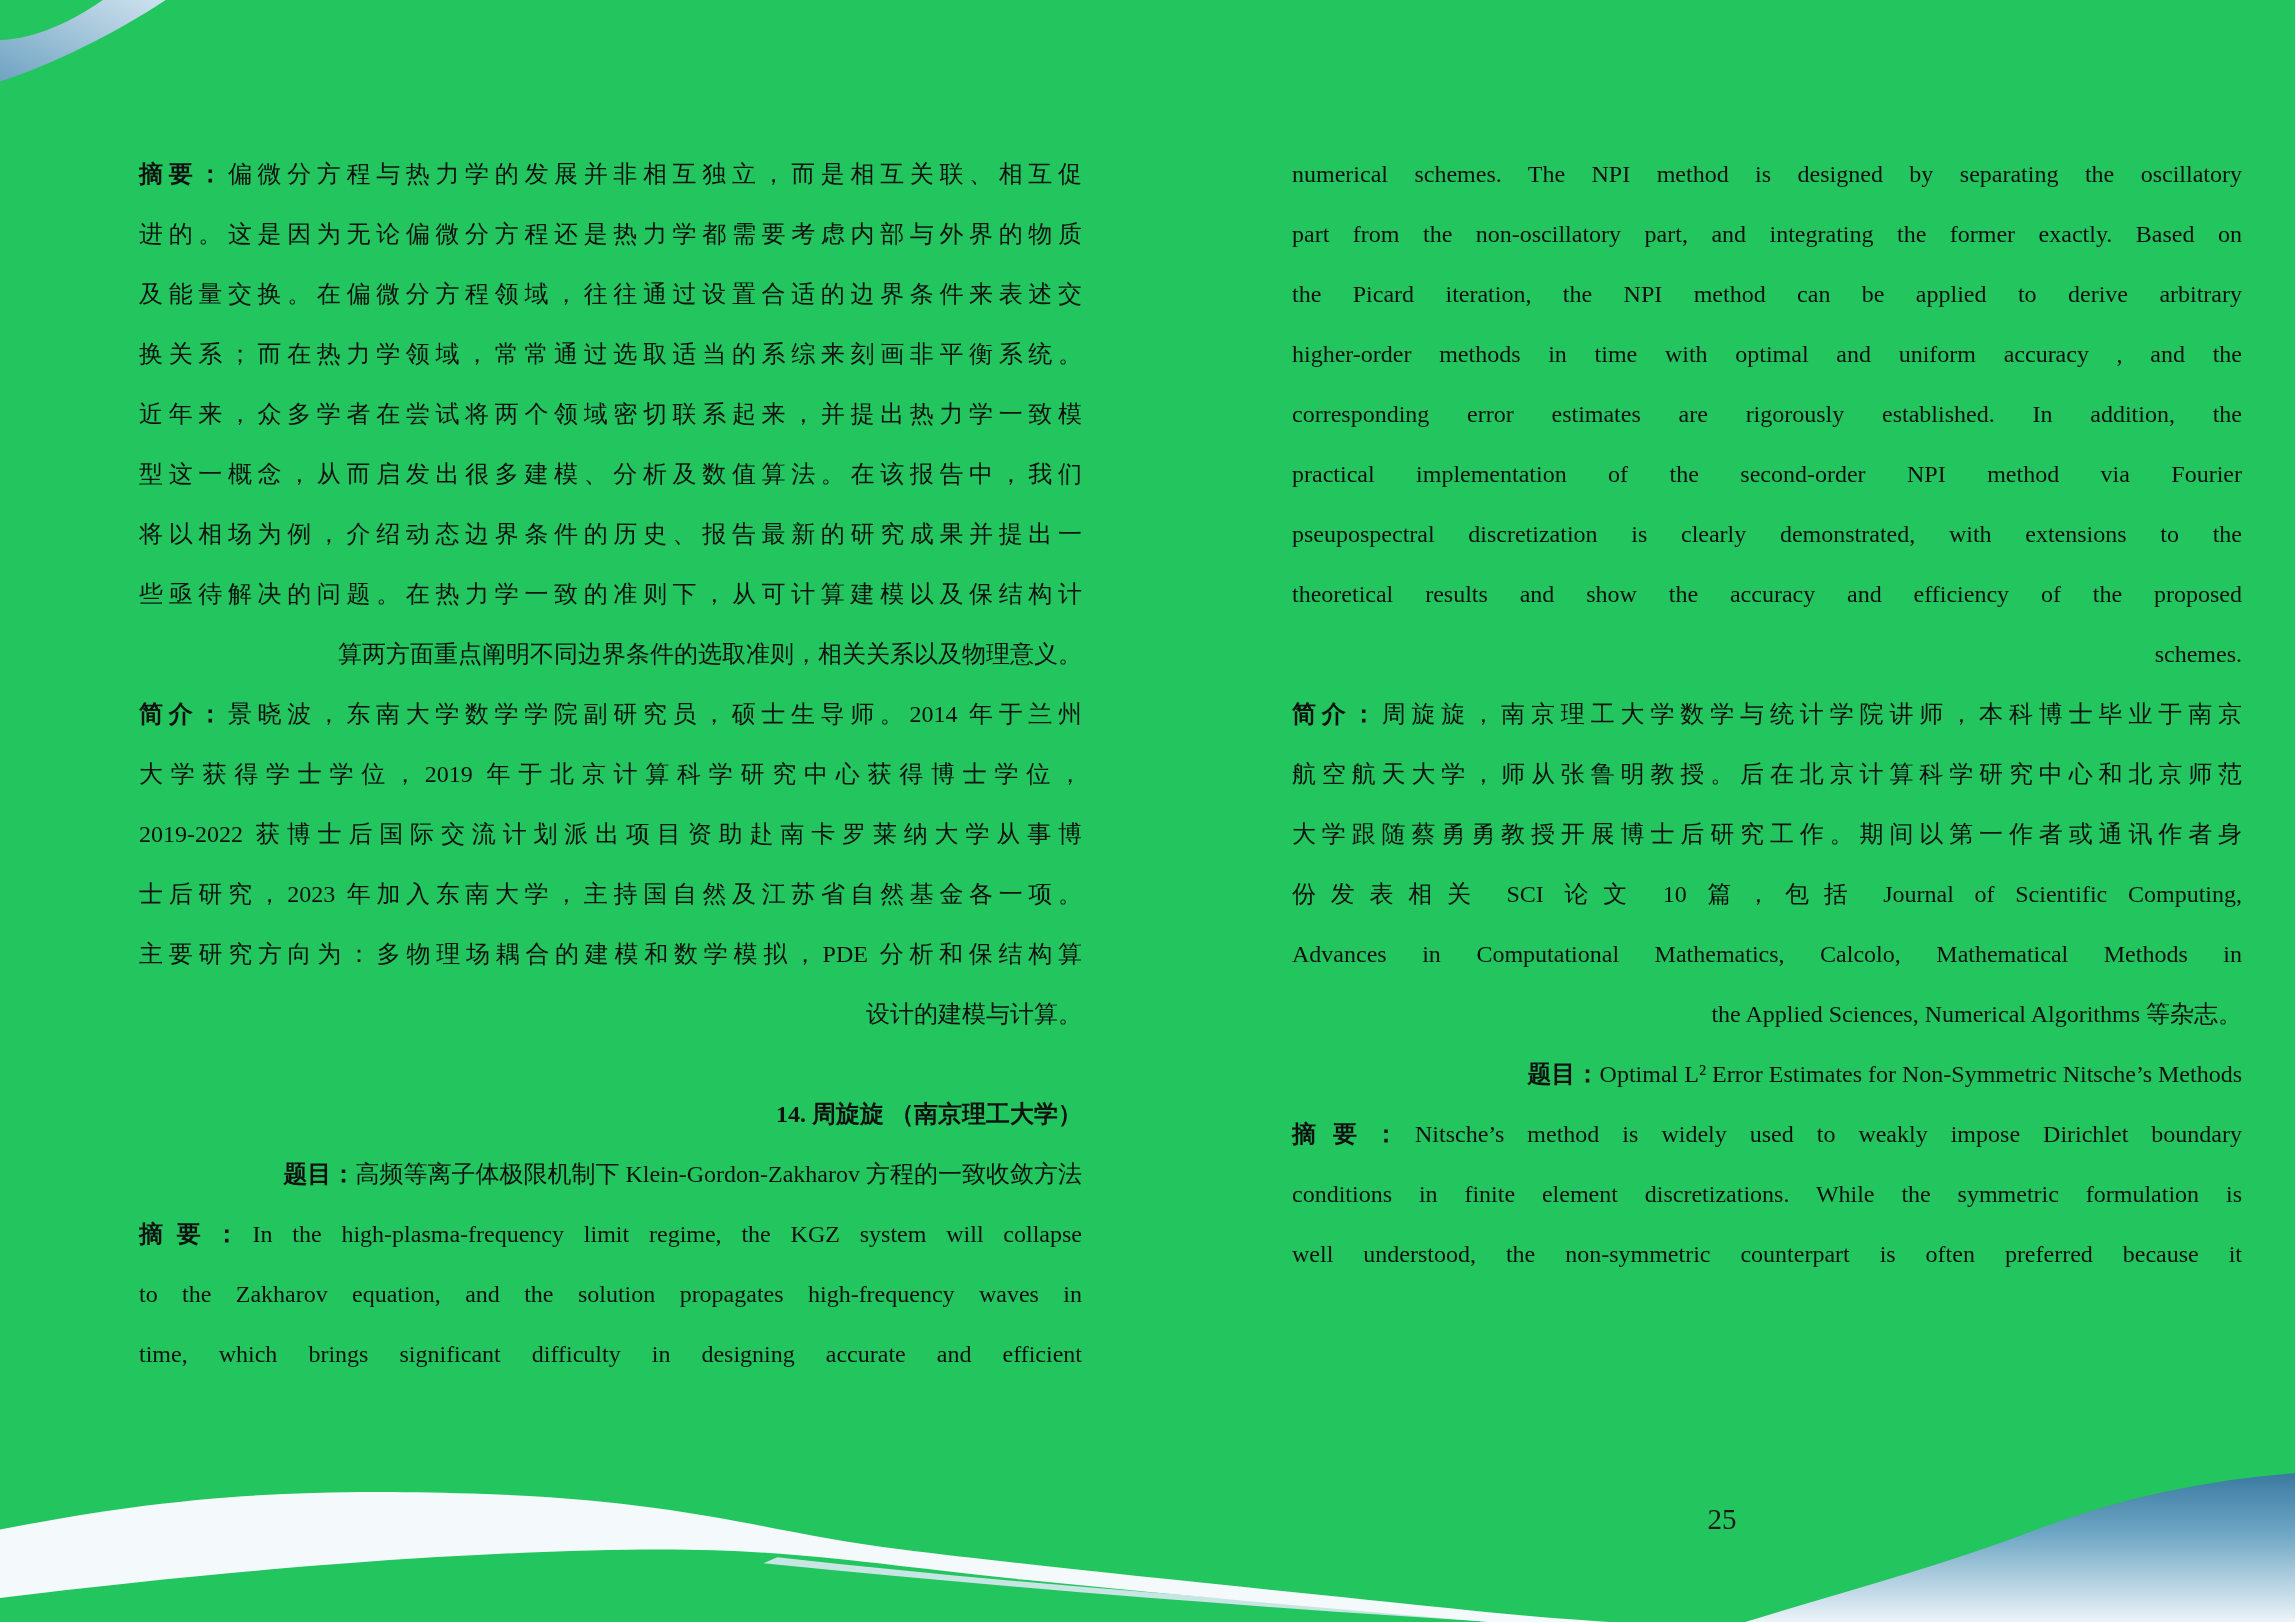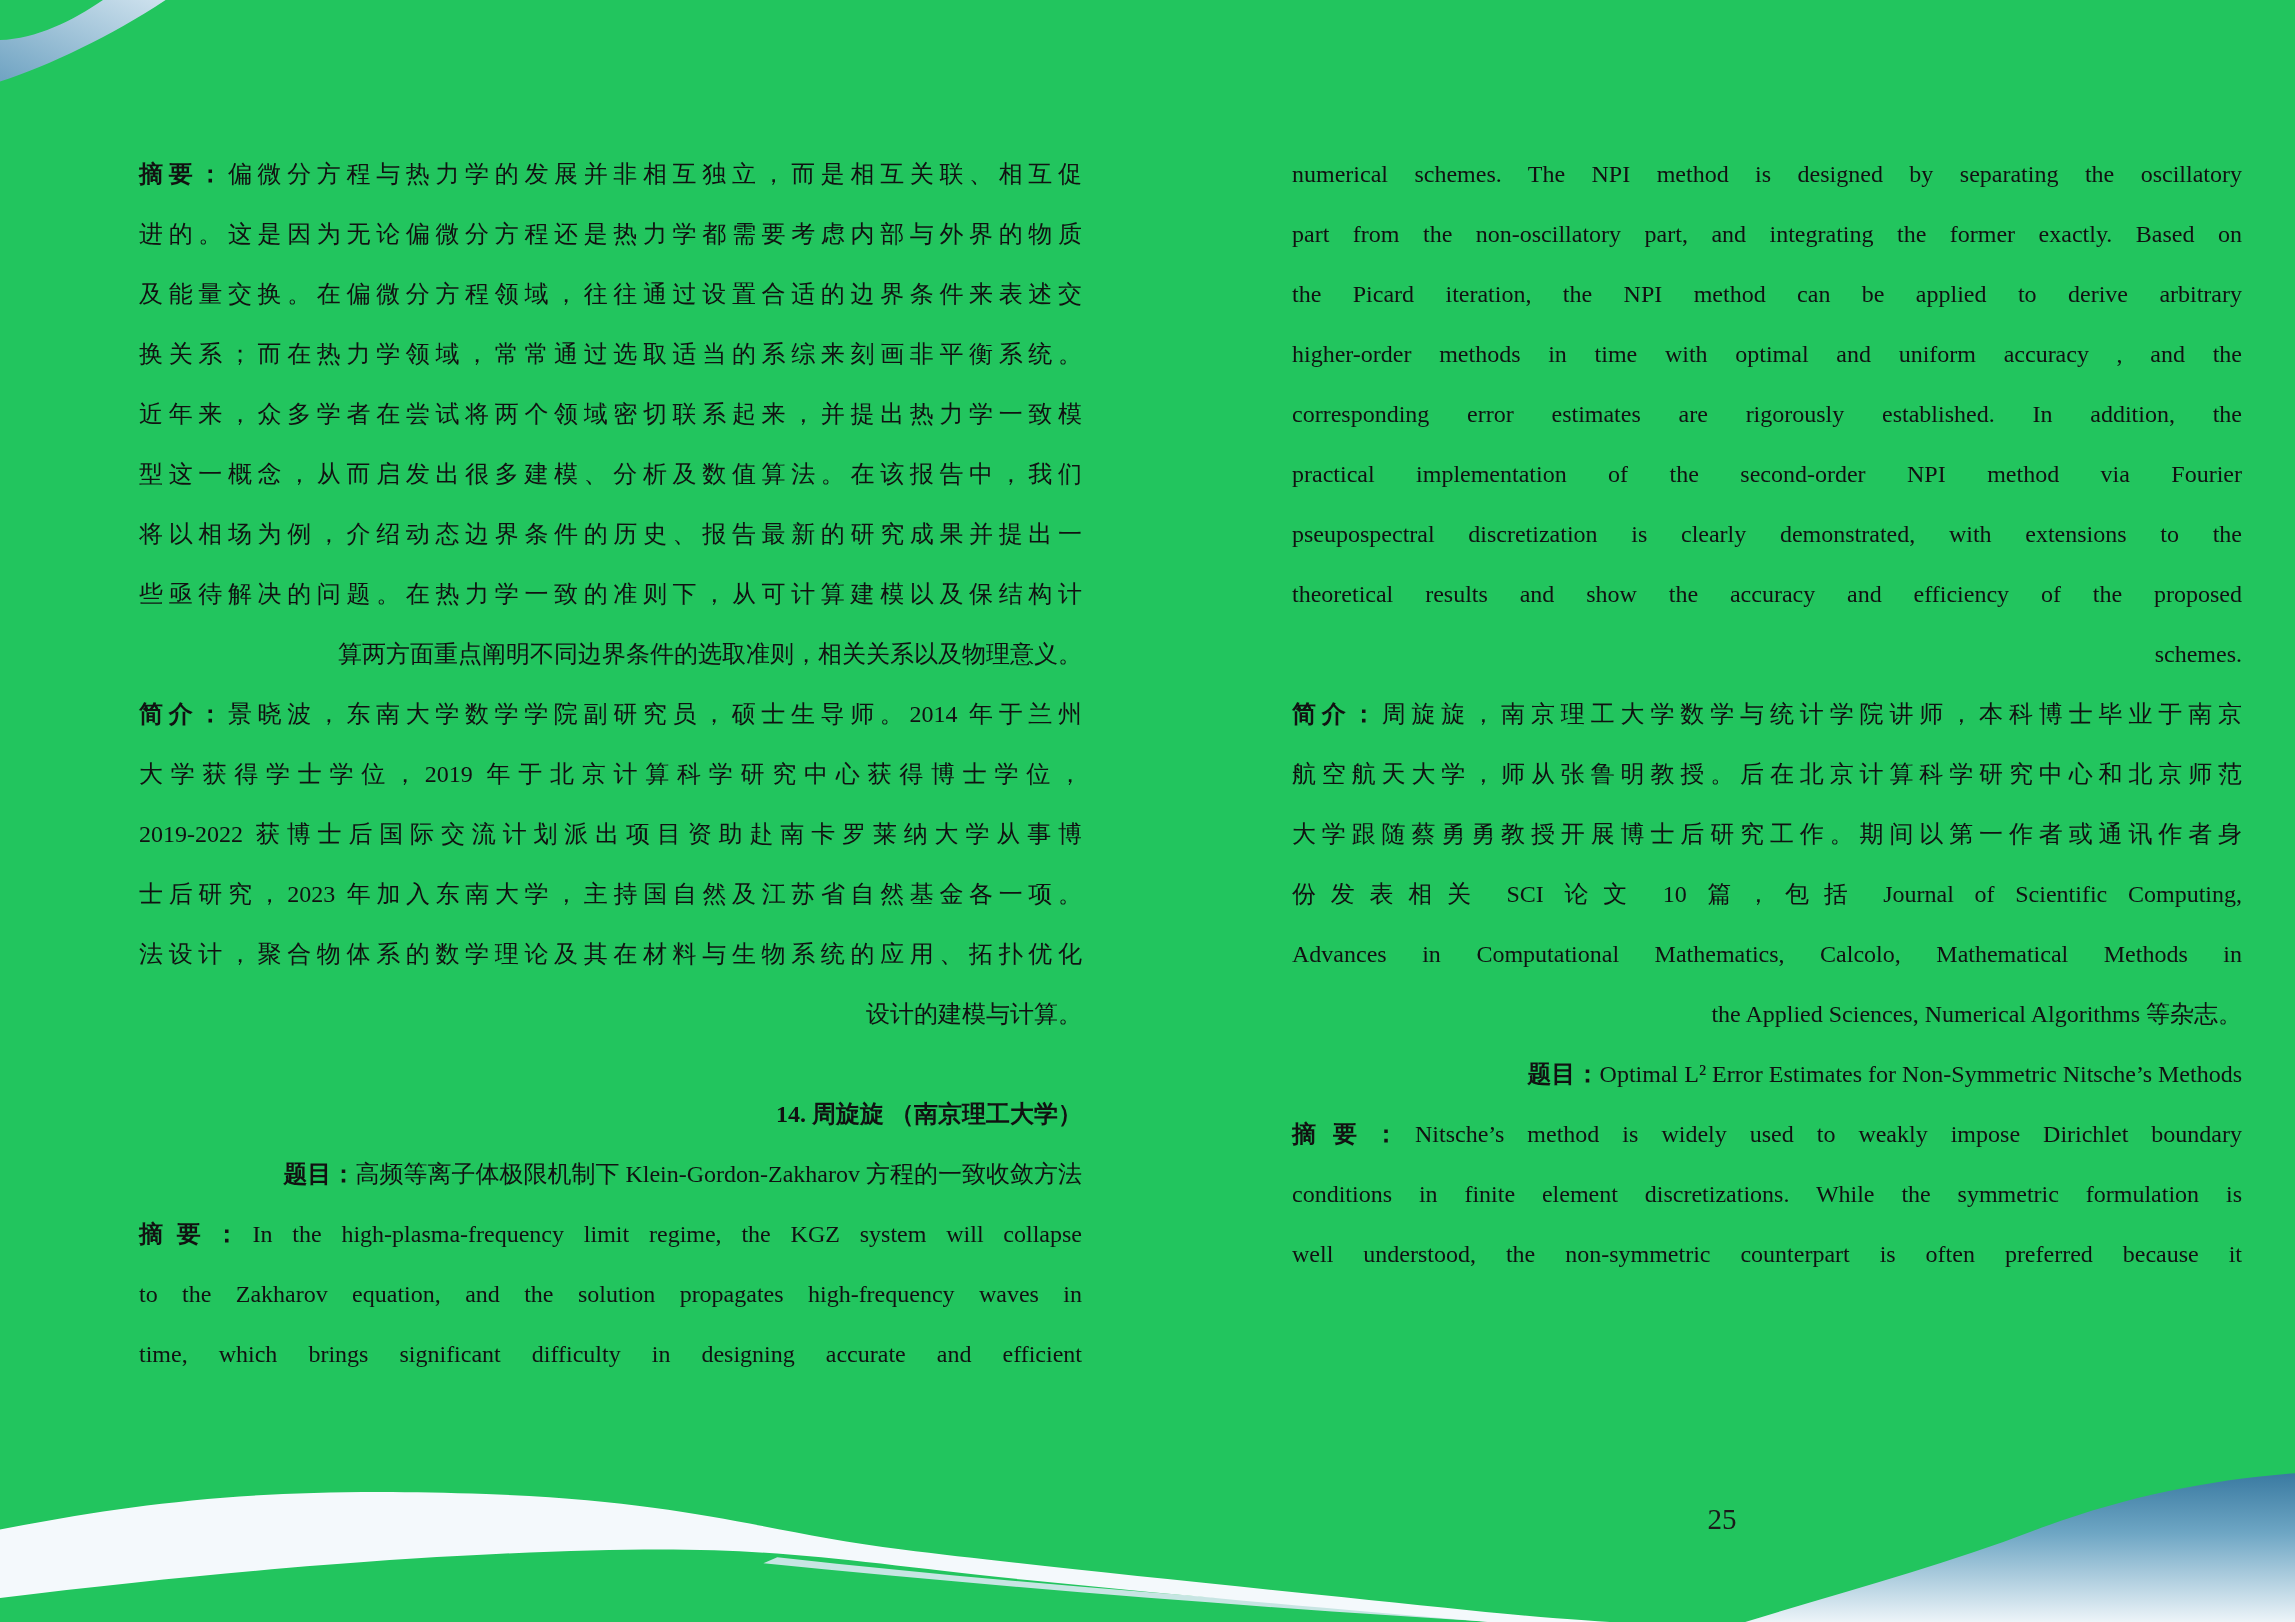--- a/index.html
+++ b/index.html
@@ -55,21 +55,21 @@
       <div class="ln fill"><span>换关系；而在热力学领域，常常通过选取适当的系综来刻画非平衡系统。</span></div>
       <div class="ln fill"><span>近年来，众多学者在尝试将两个领域密切联系起来，并提出热力学一致模</span></div>
       <div class="ln fill"><span>型这一概念，从而启发出很多建模、分析及数值算法。在该报告中，我们</span></div>
       <div class="ln fill"><span>将以相场为例，介绍动态边界条件的历史、报告最新的研究成果并提出一</span></div>
       <div class="ln fill"><span>些亟待解决的问题。在热力学一致的准则下，从可计算建模以及保结构计</span></div>
       <div class="ln"><span>算两方面重点阐明不同边界条件的选取准则，相关关系以及物理意义。</span></div>
       <div class="ln fill"><span class="lbl">简介：</span><span>景晓波，东南大学数学学院副研究员，硕士生导师。2014 年于兰州</span></div>
       <div class="ln fill"><span>大学获得学士学位，2019 年于北京计算科学研究中心获得博士学位，</span></div>
       <div class="ln fill"><span>2019-2022 获博士后国际交流计划派出项目资助赴南卡罗莱纳大学从事博</span></div>
       <div class="ln fill"><span>士后研究，2023 年加入东南大学，主持国自然及江苏省自然基金各一项。</span></div>
-      <div class="ln fill"><span>法设计，聚合物体系的数学理论及其在材料与生物系统的应用、拓扑优化</span></div>
+      <div class="ln fill"><span>主要研究方向为：多物理场耦合的建模和数学模拟，PDE 分析和保结构算</span></div>
       <div class="ln"><span>设计的建模与计算。</span></div>
       <div class="ln bold gap"><span>14. 周旋旋 （南京理工大学）</span></div>
       <div class="ln"><span class="lbl">题目：</span><span>高频等离子体极限机制下 Klein-Gordon-Zakharov 方程的一致收敛方法</span></div>
       <div class="ln fill"><span class="lbl">摘要：</span><span>In the high-plasma-frequency limit regime, the KGZ system will collapse</span></div>
       <div class="ln fill"><span>to the Zakharov equation, and the solution propagates high-frequency waves in</span></div>
       <div class="ln fill"><span>time, which brings significant difficulty in designing accurate and efficient</span></div>
     </div>
 
   <div class="col" id="col-1">
       <div class="ln fill"><span>numerical schemes. The NPI method is designed by separating the oscillatory</span></div>

